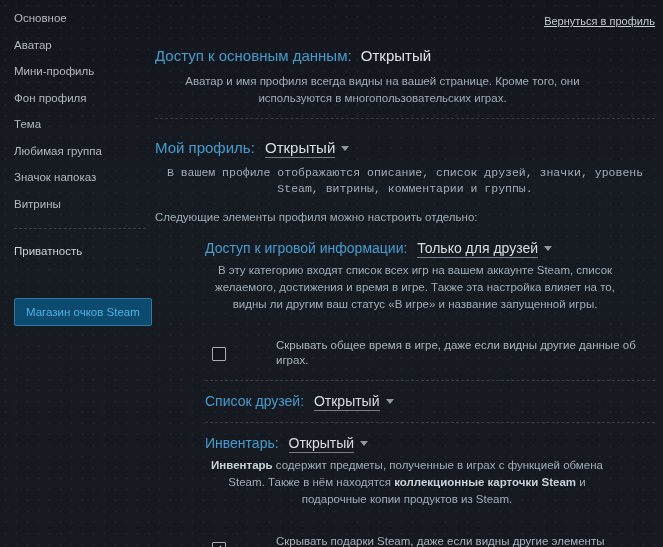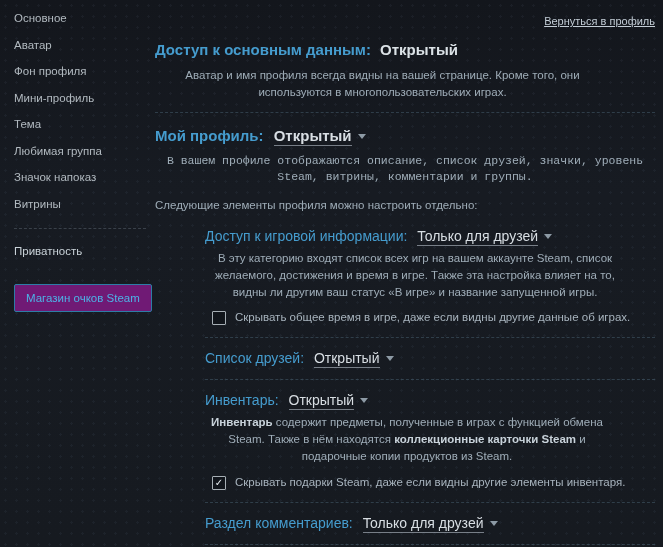--- a/index.html
+++ b/index.html
@@ -15,66 +15,66 @@
   }
   
   .sidebar{position:absolute;left:14px;top:12px;width:132px;}
   .side-item{
     font-size:11.5px;color:#b2bac0;line-height:12px;
     padding:0 0 14.5px 0;cursor:pointer;white-space:nowrap;
   }
   .side-item.active{color:#c9d2d8;}
   .side-divider{border-top:1px dashed rgba(150,165,180,0.28);margin:4px 0 16px 0;}
   .points-btn{
-    display:inline-block;margin-top:12px;padding:7px 11px;
-    font-size:11.5px;color:#4db2e6;background:#701a75;
+    display:inline-block;margin-top:26px;padding:7px 11px;
+    font-size:11.5px;color:#4db2e6;background:#0c4a6e;
     border:1px solid #2e7ca6;border-radius:2px;cursor:pointer;white-space:nowrap;
   }
   
   .main{position:absolute;left:155px;right:8px;top:0;}
   .return-row{text-align:right;padding-top:15px;font-size:11px;}
   .return-link{color:#c3cdd6;text-decoration:underline;cursor:pointer;}
-  .section-title{font-size:15px;font-weight:700;color:#459cce;margin:14px 0 0 0;line-height:18px;}
+  .section-title{font-size:15px;font-weight:400;color:#459cce;margin:20px 0 0 0;line-height:18px;}
   .section-title .value-static{color:#dbe2e6;margin-left:5px;}
   .sub-title{font-size:14px;font-weight:500;color:#459cce;margin:0;line-height:17px;}
   .dropdown{margin-left:6px;cursor:pointer;white-space:nowrap;}
   .dd-value{color:#d8dee3;border-bottom:1px solid rgba(200,210,220,0.55);padding-bottom:1px;}
   .caret{
     display:inline-block;width:0;height:0;margin-left:6px;vertical-align:2px;
     border-left:4px solid transparent;border-right:4px solid transparent;
     border-top:5px solid #8d9aa5;
   }
   .desc{font-size:11.5px;line-height:1.46;color:#9fadb8;margin-top:8px;text-align:center;}
   .desc b{color:#c8d2da;font-weight:700;}
   .divider{border:none;border-top:1px dashed rgba(103,141,161,0.32);margin:11px 0;height:0;}
   .note{font-size:11.5px;color:#9fadb8;margin-top:13px;}
   .subsections{margin-left:50px;margin-top:17px;}
   .sub-divider{border:none;border-top:1px dashed rgba(103,141,161,0.32);margin:12px 0;height:0;}
-  .check-row{margin-top:10px;padding-left:7px;display:flex;align-items:flex-end;}
+  .check-row{margin-top:26px;padding-left:7px;display:flex;align-items:center;gap:41px;}
   .checkbox{
     width:12px;height:12px;flex:0 0 12px;margin-top:1px;cursor:pointer;
     border:1px solid #a6aeb4;background:#11151b;border-radius:1px;
     display:flex;align-items:center;justify-content:center;
   }
   .checkbox .check{display:none;color:#e8eef2;font-size:10px;line-height:10px;}
   .checkbox.checked .check{display:block;}
   .check-label{font-size:11.5px;color:#a8b4be;margin-left:9px;line-height:15px;}
   .w-basic{max-width:455px;}
   .w-profile{max-width:500px;font-family:Liberation Mono, monospace;}
   .w-game{max-width:420px;}
   .w-inv{max-width:404px;}
 </style>
 </head>
 <body>
 
 <div class="sidebar">
   <div class="side-item">Основное</div>
   <div class="side-item">Аватар</div>
+  <div class="side-item">Мини-профиль</div>
   <div class="side-item">Фон профиля</div>
-  <div class="side-item">Мини-профиль</div>
   <div class="side-item">Тема</div>
   <div class="side-item">Любимая группа</div>
   <div class="side-item">Значок напоказ</div>
   <div class="side-item">Витрины</div>
   <div class="side-divider"></div>
   <div class="side-item active">Приватность</div>
   <div class="points-btn">Магазин очков Steam</div>
 </div>
 
 <div class="main">

